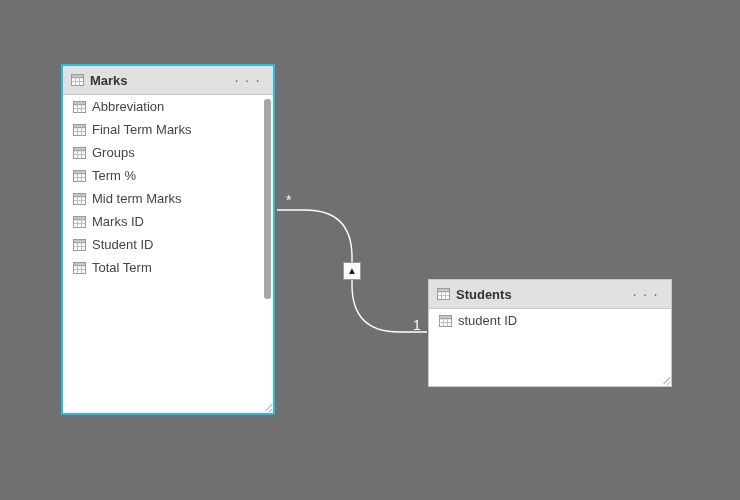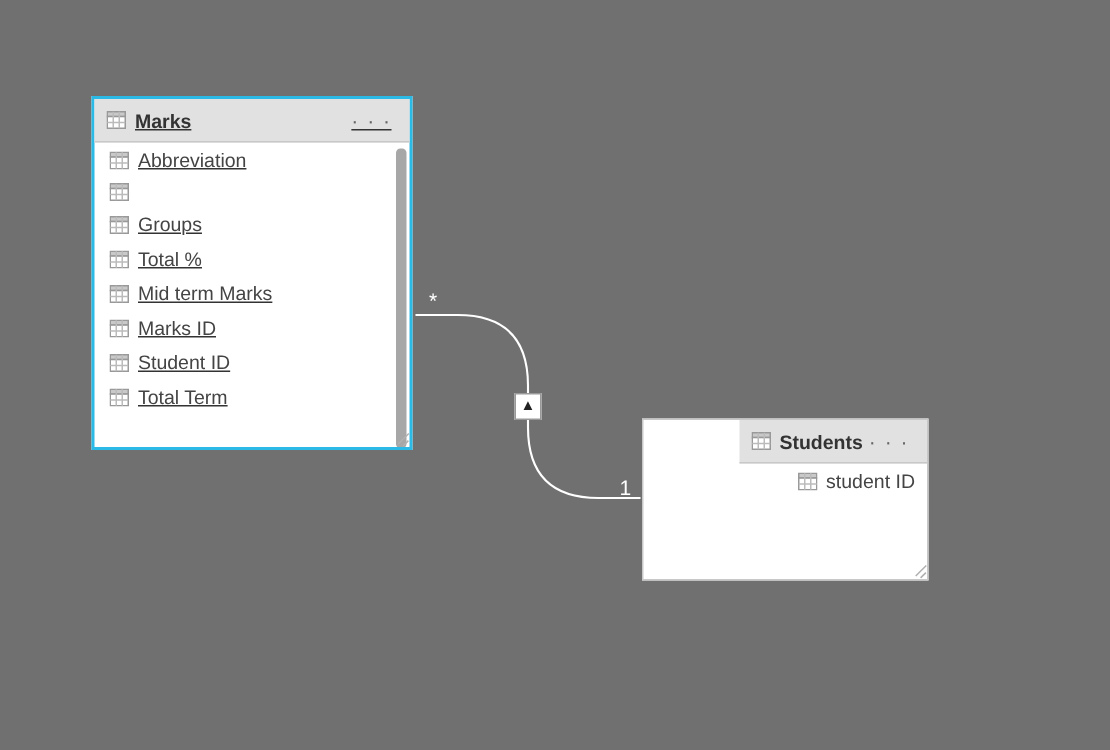--- a/index.html
+++ b/index.html
@@ -122,21 +122,21 @@
   }
   .arrow-box span {
     font-size: 10px;
     line-height: 1;
     color: #222;
   }
 </style>
 </head>
 <body>
 
-<div class="table-card selected" style="left:61px; top:64px; width:214px; height:236px;text-decoration:underline;">
+<div class="table-card selected" style="left:61px; top:64px; width:214px; height:351px;">
   <div class="table-header">
     <span class="table-icon">
       <svg viewBox="0 0 13 12" width="13" height="12">
         <rect x="0.5" y="0.5" width="12" height="3.2" fill="#c9c9c9" stroke="#999"></rect>
         <rect x="0.5" y="3.7" width="12" height="7.8" fill="#fff" stroke="#999"></rect>
         <line x1="4.5" y1="0.5" x2="4.5" y2="11.5" stroke="#bbb"></line>
         <line x1="8.5" y1="0.5" x2="8.5" y2="11.5" stroke="#bbb"></line>
         <line x1="0.5" y1="7.6" x2="12.5" y2="7.6" stroke="#bbb"></line>
       </svg>
     </span>
@@ -160,20 +160,21 @@
       <div class="field-row">
         <span class="table-icon">
           <svg viewBox="0 0 13 12" width="13" height="12">
               <rect x="0.5" y="0.5" width="12" height="3.2" fill="#c9c9c9" stroke="#999"></rect>
               <rect x="0.5" y="3.7" width="12" height="7.8" fill="#fff" stroke="#999"></rect>
               <line x1="4.5" y1="0.5" x2="4.5" y2="11.5" stroke="#bbb"></line>
               <line x1="8.5" y1="0.5" x2="8.5" y2="11.5" stroke="#bbb"></line>
               <line x1="0.5" y1="7.6" x2="12.5" y2="7.6" stroke="#bbb"></line>
             </svg>
         </span>
+        <span class="field-label">Final Term Marks</span>
       </div>
       <div class="field-row">
         <span class="table-icon">
           <svg viewBox="0 0 13 12" width="13" height="12">
               <rect x="0.5" y="0.5" width="12" height="3.2" fill="#c9c9c9" stroke="#999"></rect>
               <rect x="0.5" y="3.7" width="12" height="7.8" fill="#fff" stroke="#999"></rect>
               <line x1="4.5" y1="0.5" x2="4.5" y2="11.5" stroke="#bbb"></line>
               <line x1="8.5" y1="0.5" x2="8.5" y2="11.5" stroke="#bbb"></line>
               <line x1="0.5" y1="7.6" x2="12.5" y2="7.6" stroke="#bbb"></line>
             </svg>
@@ -183,21 +184,21 @@
       <div class="field-row">
         <span class="table-icon">
           <svg viewBox="0 0 13 12" width="13" height="12">
               <rect x="0.5" y="0.5" width="12" height="3.2" fill="#c9c9c9" stroke="#999"></rect>
               <rect x="0.5" y="3.7" width="12" height="7.8" fill="#fff" stroke="#999"></rect>
               <line x1="4.5" y1="0.5" x2="4.5" y2="11.5" stroke="#bbb"></line>
               <line x1="8.5" y1="0.5" x2="8.5" y2="11.5" stroke="#bbb"></line>
               <line x1="0.5" y1="7.6" x2="12.5" y2="7.6" stroke="#bbb"></line>
             </svg>
         </span>
-        <span class="field-label">Total %</span>
+        <span class="field-label">Term %</span>
       </div>
       <div class="field-row">
         <span class="table-icon">
           <svg viewBox="0 0 13 12" width="13" height="12">
               <rect x="0.5" y="0.5" width="12" height="3.2" fill="#c9c9c9" stroke="#999"></rect>
               <rect x="0.5" y="3.7" width="12" height="7.8" fill="#fff" stroke="#999"></rect>
               <line x1="4.5" y1="0.5" x2="4.5" y2="11.5" stroke="#bbb"></line>
               <line x1="8.5" y1="0.5" x2="8.5" y2="11.5" stroke="#bbb"></line>
               <line x1="0.5" y1="7.6" x2="12.5" y2="7.6" stroke="#bbb"></line>
             </svg>
@@ -239,21 +240,21 @@
             </svg>
         </span>
         <span class="field-label">Total Term</span>
       </div>
     </div>
     <div class="scrollbar" style="height:200px;"></div>
     <div class="resize-handle"></div>
   </div>
 </div>
 
-<div class="table-card" style="left:428px; top:279px; width:191px; height:108px;align-items:flex-end;">
+<div class="table-card" style="left:428px; top:279px; width:244px; height:108px;">
   <div class="table-header">
     <span class="table-icon">
       <svg viewBox="0 0 13 12" width="13" height="12">
           <rect x="0.5" y="0.5" width="12" height="3.2" fill="#c9c9c9" stroke="#999"></rect>
           <rect x="0.5" y="3.7" width="12" height="7.8" fill="#fff" stroke="#999"></rect>
           <line x1="4.5" y1="0.5" x2="4.5" y2="11.5" stroke="#bbb"></line>
           <line x1="8.5" y1="0.5" x2="8.5" y2="11.5" stroke="#bbb"></line>
           <line x1="0.5" y1="7.6" x2="12.5" y2="7.6" stroke="#bbb"></line>
         </svg>
     </span>

